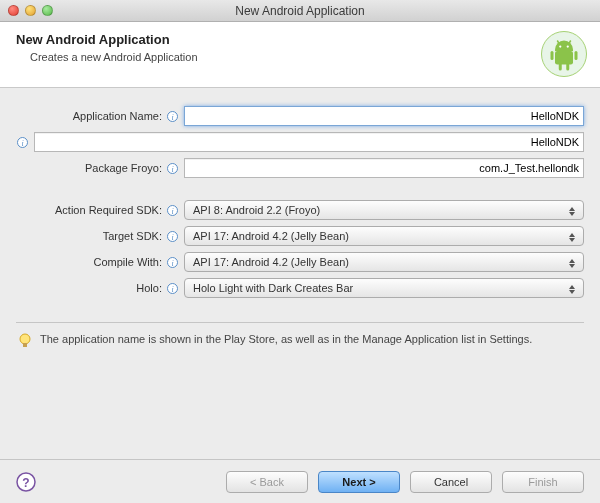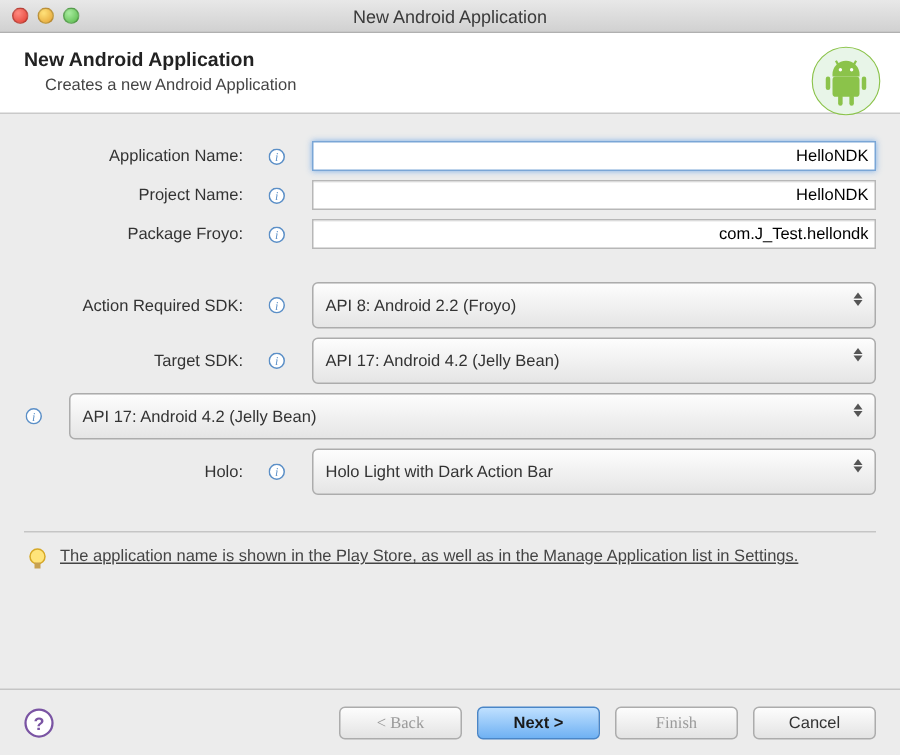--- a/index.html
+++ b/index.html
@@ -28,26 +28,26 @@
   .dot.y{background:radial-gradient(circle at 35% 30%,#ffe27a,#e3a132);}
   .dot.g{background:radial-gradient(circle at 35% 30%,#a8ec9f,#57b849);}
   .titlebar-title { margin:0 auto; font-size:12px; color:#3a3a3a;}
   .header {
     background:#fff;
     border-bottom:1px solid #c9c9c9;
     padding:10px 16px 12px 16px;
     position:relative;
   }
   .header h1{margin:0;font-size:13px;font-weight:bold;color:#222;}
-  .header p{margin:4px 0 0 14px;font-size:11px;color:#444;}
+  .header p{margin:4px 0 12px 14px;font-size:11px;color:#444;}
   .android-icon{
     position:absolute; right:12px; top:8px; width:48px; height:48px;
   }
   .form-area{ padding: 18px 16px 8px 16px; }
-  .row{ display:flex; align-items:center; margin-bottom:6px;gap:12px; }
+  .row{ display:flex; align-items:center; margin-bottom:6px; }
   .lbl{
     width:150px; text-align:right; padding-right:4px;
     color:#333; font-size:11px;
   }
   .info-icon{
     width:12px; height:12px; margin-right:6px; flex-shrink:0;
     display:inline-flex;align-items:center;justify-content:center;
   }
   .field-text{
     flex:1; height:20px;
@@ -57,21 +57,21 @@
     background:#fff;
     box-shadow: inset 0 1px 0 rgba(0,0,0,0.05);
     text-align: right;
   }
   .field-text.focus{
     border:1px solid #7aa6d6;
     box-shadow: 0 0 4px rgba(100,160,230,0.85);
     outline:none;
   }
   .select{
-    flex:1; height:31px;
+    flex:1; height:20px;
     background:linear-gradient(#fdfdfd,#e5e5e5);
     border:1px solid #acacac;
     border-radius:4px;
     font-size:11px;
     padding:0 20px 0 8px;
     display:flex; align-items:center;
     position:relative;
     color:#333;
   }
   .select::after{
@@ -83,21 +83,21 @@
   .sel-arrows{
     position:absolute; right:5px; top:2px; width:12px; height:16px;
     display:flex; flex-direction:column; justify-content:center; gap:1px; align-items:center;
   }
   .tri-up{width:0;height:0;border-left:3px solid transparent;border-right:3px solid transparent;border-bottom:4px solid #555;}
   .tri-down{width:0;height:0;border-left:3px solid transparent;border-right:3px solid transparent;border-top:4px solid #555;}
   .gap{height:16px;}
   .divider{ border:none; border-top:1px solid #c5c5c5; margin: 10px 16px 0 16px;}
   .hint{
     display:flex; align-items:flex-start; gap:8px;
-    padding:10px 32px 0 18px; font-size:11px; color:#444;text-decoration:underline;
+    padding:10px 32px 0 18px; font-size:11px; color:#444;
   }
   .footer{
     position:absolute; bottom:0; left:0; right:0;
     border-top:1px solid #c5c5c5;
     background:#ececec;
     height:44px;
     display:flex; align-items:center; padding:0 16px;
   }
   .help{ width:20px; height:20px; }
   .spacer{flex:1;}
@@ -109,21 +109,21 @@
     margin-left:10px;
     display:inline-flex;align-items:center;justify-content:center;
     padding:0 12px;
   }
   .btn.default{
     background:linear-gradient(#bfe0ff,#6fb1f3);
     border:1px solid #4a86c7;
     color:#1a1a1a;
     font-weight:bold;
   }
-  .btn.disabled{ color:#9a9a9a;font-family:Liberation Serif, serif; }
+  .btn.disabled{ color:#9a9a9a; }
 </style>
 </head>
 <body>
 
 <div class="titlebar">
   <div class="traffic">
     <div class="dot r"></div>
     <div class="dot y"></div>
     <div class="dot g"></div>
   </div>
@@ -157,21 +157,20 @@
     <span class="info-icon">
       <svg width="11" height="11">
           <circle cx="5.5" cy="5.5" r="5" fill="#fff" stroke="#5b8fc7"></circle>
           <text x="5.5" y="8.5" text-anchor="middle" font-size="8" fill="#5b8fc7" font-family="Georgia" font-style="italic">i</text>
         </svg>
     </span>
     <input class="field-text focus" value="HelloNDK" style="">
   </div>
 
   <div class="row">
-    <div class="lbl">Project Name:</div>
     <span class="info-icon">
       <svg width="11" height="11">
           <circle cx="5.5" cy="5.5" r="5" fill="#fff" stroke="#5b8fc7"></circle>
           <text x="5.5" y="8.5" text-anchor="middle" font-size="8" fill="#5b8fc7" font-family="Georgia" font-style="italic">i</text>
         </svg>
     </span>
     <input class="field-text" value="HelloNDK" style="">
   </div>
 
   <div class="row">
@@ -215,20 +214,21 @@
     <div class="select">
       <span>API 17: Android 4.2 (Jelly Bean)</span>
       <span class="sel-arrows">
           <span class="tri-up"></span>
           <span class="tri-down"></span>
         </span>
     </div>
   </div>
 
   <div class="row">
+    <div class="lbl">Compile With:</div>
     <span class="info-icon">
       <svg width="11" height="11">
           <circle cx="5.5" cy="5.5" r="5" fill="#fff" stroke="#5b8fc7"></circle>
           <text x="5.5" y="8.5" text-anchor="middle" font-size="8" fill="#5b8fc7" font-family="Georgia" font-style="italic">i</text>
         </svg>
     </span>
     <div class="select">
       <span>API 17: Android 4.2 (Jelly Bean)</span>
       <span class="sel-arrows">
           <span class="tri-up"></span>
@@ -239,21 +239,21 @@
 
   <div class="row">
     <div class="lbl">Holo:</div>
     <span class="info-icon">
       <svg width="11" height="11">
           <circle cx="5.5" cy="5.5" r="5" fill="#fff" stroke="#5b8fc7"></circle>
           <text x="5.5" y="8.5" text-anchor="middle" font-size="8" fill="#5b8fc7" font-family="Georgia" font-style="italic">i</text>
         </svg>
     </span>
     <div class="select">
-      <span>Holo Light with Dark Action Bar</span>
+      <span>Holo Light with Dark Creates Bar</span>
       <span class="sel-arrows">
           <span class="tri-up"></span>
           <span class="tri-down"></span>
         </span>
     </div>
   </div>
 
 </div>
 
 <hr class="divider">
@@ -271,19 +271,19 @@
     <circle cx="10" cy="10" r="9" fill="#fff" stroke="#7a54a3" stroke-width="1.5"></circle>
     <text x="10" y="14.5" text-anchor="middle" font-size="12" fill="#7a54a3" font-weight="bold">?</text>
   </svg>
   <div class="spacer"></div>
   <div class="btn disabled">
       <span>&lt; Back</span>
     </div>
   <div class="btn default">
       <span>Next &gt;</span>
     </div>
+  <div class="btn">
+      <span>Cancel</span>
+    </div>
   <div class="btn disabled">
       <span>Finish</span>
     </div>
-  <div class="btn">
-      <span>Cancel</span>
-    </div>
 </div>
 
 </body></html>

